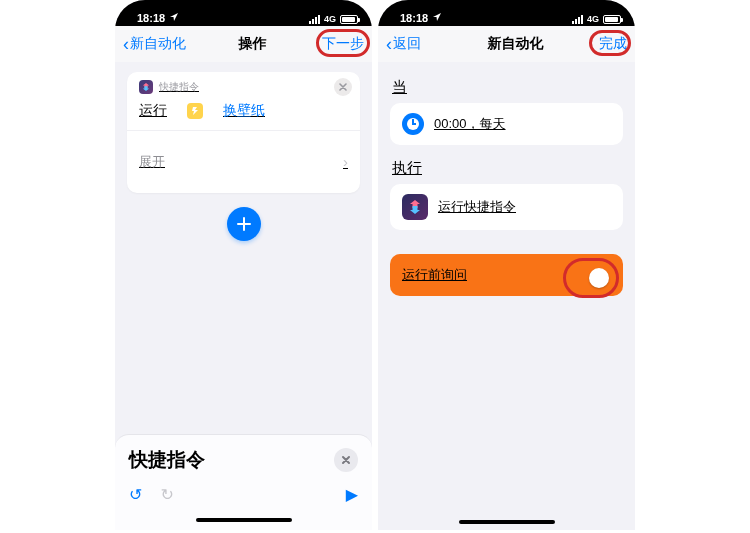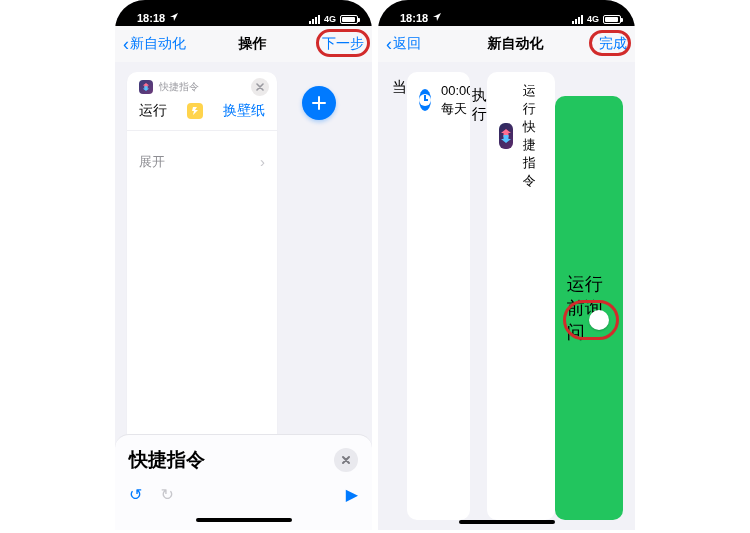--- a/index.html
+++ b/index.html
@@ -99,21 +99,22 @@
   .red-circle.next { width:54px; height:28px; right:-6px; top:-6px; border-radius:18px; }
   .red-circle.done { width:42px; height:26px; right:-4px; top:-5px; border-radius:16px; }
   .red-circle.toggle { width:56px; height:40px; right:-8px; top:-8px; border-radius:22px; }
 
   
   .content {
     flex:1;
     padding: 10px 12px;
     position:relative;
     display:flex;
-    flex-direction:row;
+    flex-direction:column;
+    text-decoration:underline;
   }
 
   
   .card {
     background:#fff;
     border-radius:10px;
     padding:8px 12px 0 12px;
     box-shadow: 0 1px 2px rgba(0,0,0,0.04);
   }
   .card .hdr {
@@ -247,27 +248,26 @@
   .cell.runcell .appicon-lg {
     width:26px; height:26px; border-radius:6px;
     background: linear-gradient(135deg,#2b2b60,#5a2b6a);
     display:flex; align-items:center; justify-content:center;
     margin-right:10px;
   }
   .cell.runcell .appicon-lg svg { width:14px; height:14px; }
   .cell.runcell .lbl { font-size:13px; color:#000; }
 
   .toggle-row {
-    background:#22c55e;
+    background:#f97316;
     border-radius:10px;
     margin-top:24px;
     padding:12px 12px;
     display:flex;
-    align-items:center;
-    font-size:18px;
+    font-size:13px;
     position:relative;
   }
   .switch {
     margin-left:auto;
     width:42px; height:24px; border-radius:13px;
     background:#34c759;
     position:relative;
   }
   .switch::after{
     content:""; position:absolute; right:2px; top:2px;

